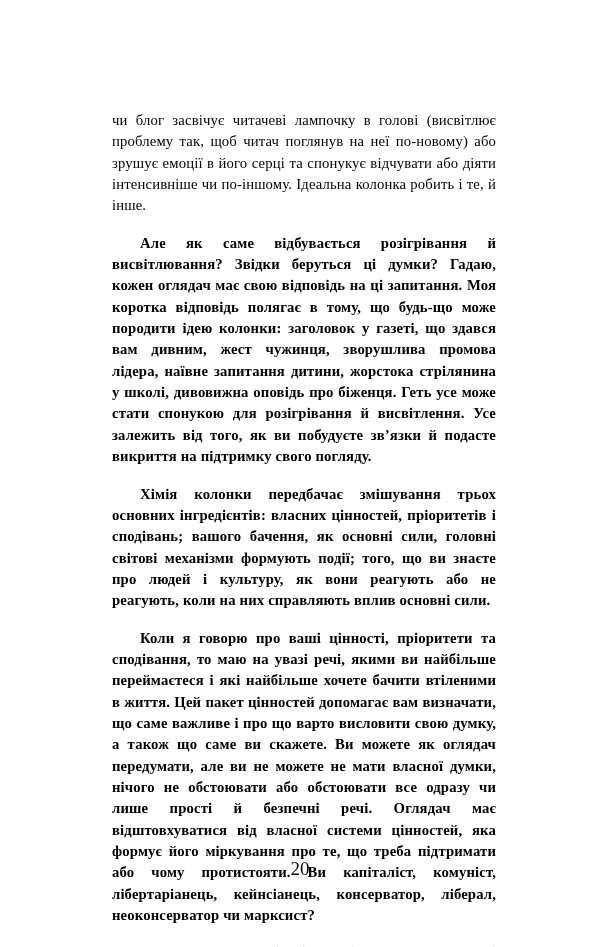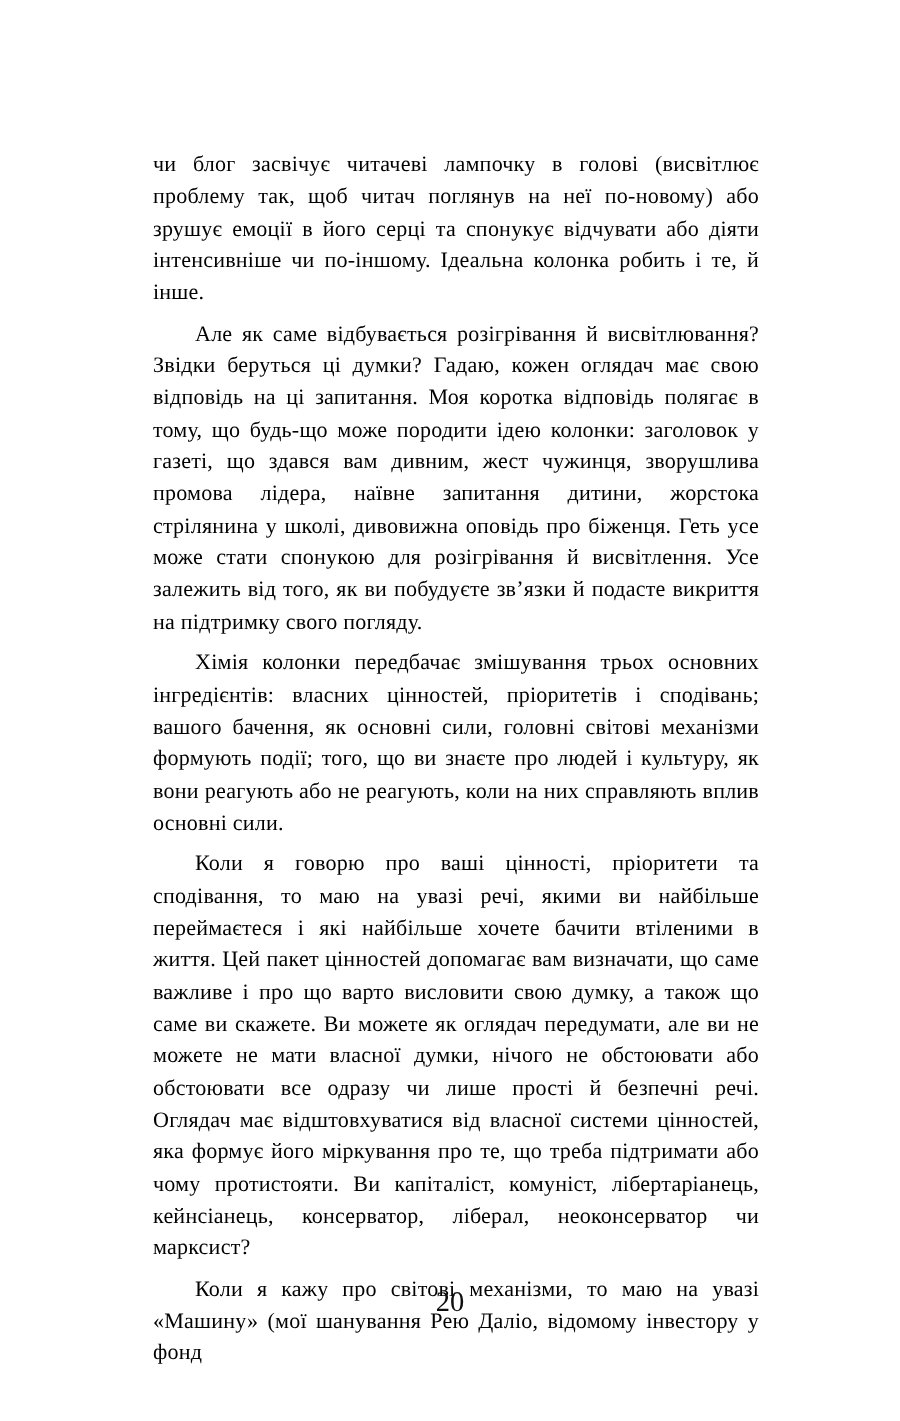--- a/index.html
+++ b/index.html
@@ -24,33 +24,34 @@
     box-sizing: border-box;
   }
   .text-column {
     position: absolute;
     left: 96px;
     top: 94px;
     width: 416px;
     box-sizing: border-box;
   }
   .para {
-    margin: 6px;
+    margin: 16px;
     text-align: justify;
     text-justify: inter-word;
     font-size: 14.7px;
     line-height: 21.35px;
     letter-spacing: 0.01em;
     word-spacing: 0.005em;
     hyphens: manual;
     -webkit-hyphens: manual;
     text-indent: 0;
   }
   .para.indent {
     text-indent: 28px;
+    font-weight: bold;
   }
   .page-number {
     position: absolute;
     left: 0;
     right: 0;
     top: 860px;
     text-align: center;
     font-size: 19px;
     line-height: 18px;
     font-family: "Liberation Serif", "DejaVu Serif", serif;

